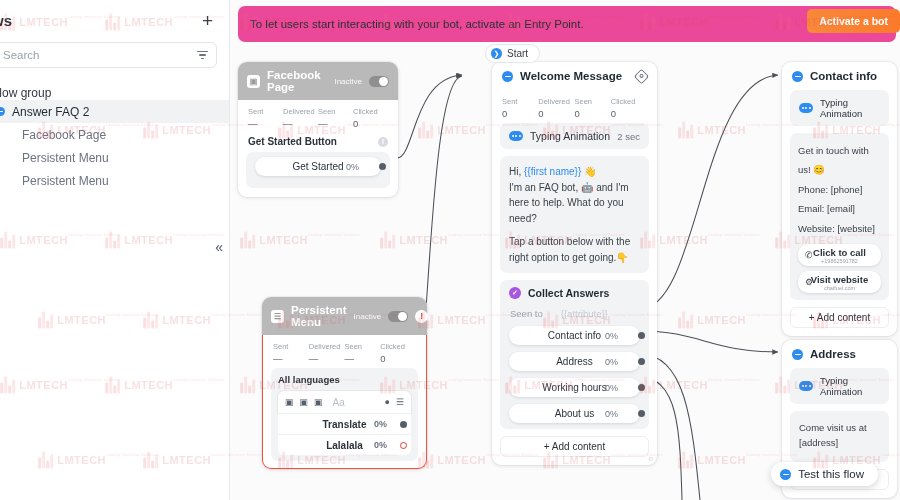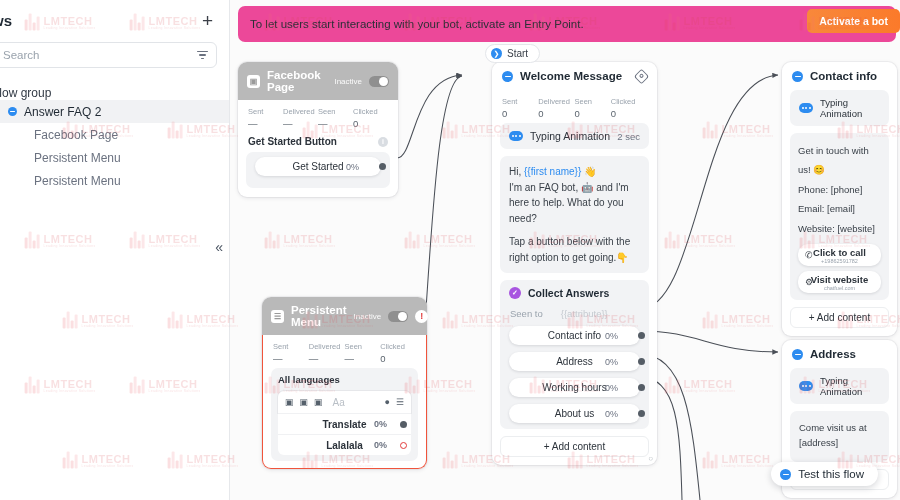--- a/index.html
+++ b/index.html
@@ -29,21 +29,21 @@
   }
   .wm .wm-mark i {
     position: absolute; bottom: 0; width: 3px; background: #e8414a; border-radius: 1px;
   }
   .wm .wm-mark i:nth-child(1){ left:0; height: 11px;}
   .wm .wm-mark i:nth-child(2){ left:4px; height: 17px; background:#f2727a;}
   .wm .wm-mark i:nth-child(3){ left:8px; height: 8px;}
   .wm .wm-mark i:nth-child(4){ left:12px; height: 14px; background:#f2727a;}
   .wm .wm-txt { font-size: 11px; font-weight: bold; color:#d8434c; letter-spacing:.5px;}
   .wm .wm-sub { font-size: 3.4px; color:#d8434c; letter-spacing:.3px;}
-  .wm .wm-col { display:flex; flex-direction:column; line-height:1.1;}
+  .wm .wm-col { display:flex; flex-direction:row; line-height:1.1;}
 
   
   #sidebar {
     position: absolute; left: 0; top: 0; width: 230px; height: 500px;
     background: #fff; border-right: 1px solid #e6e8eb; z-index: 20;
   }
   .sb-head {
     height: 40px; display: flex; align-items: center;
     justify-content: space-between; padding: 0 14px 0 0;
   }
@@ -71,21 +71,21 @@
   .filter-ic span:nth-child(1){ width:11px;}
   .filter-ic span:nth-child(2){ width:7px;}
   .filter-ic span:nth-child(3){ width:3px;}
 
   .sb-group {
     margin-top: 18px; padding-left: 0; font-size: 12px;
     color: #323a45; margin-left: -8px;
   }
   .sb-item {
     height: 23px; display: flex; align-items: center; gap: 7px;
-    padding-left: 12px; font-size: 12px; color: #6b7280; cursor: pointer;
+    padding-left: 0; font-size: 12px; color: #6b7280; cursor: pointer;
   }
   .sb-item.active {
     background: #f1f2f4; color: #1f2933; font-weight: 400;
   }
   .sb-item .dot {
     width: 9px; height: 9px; border-radius: 50%; background: #2d8cf0;
     flex: none; margin-left: -4px; position: relative;
   }
   .sb-item .dot::after{
     content:""; position:absolute; left:2px; top:4px; width:5px; height:1.3px;

